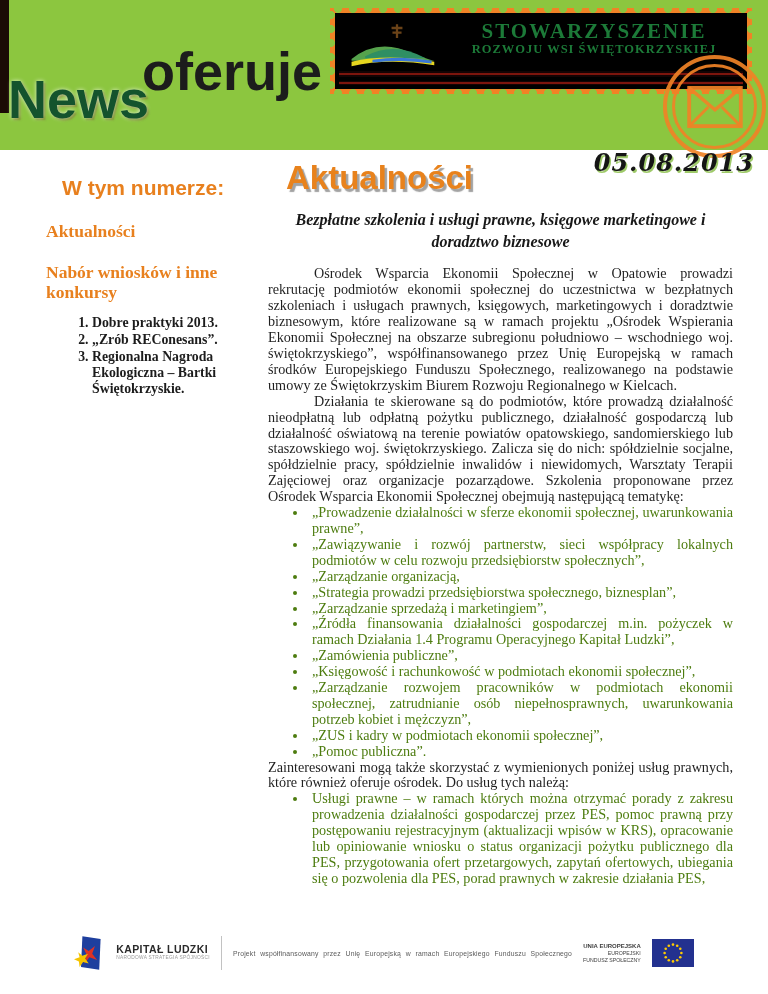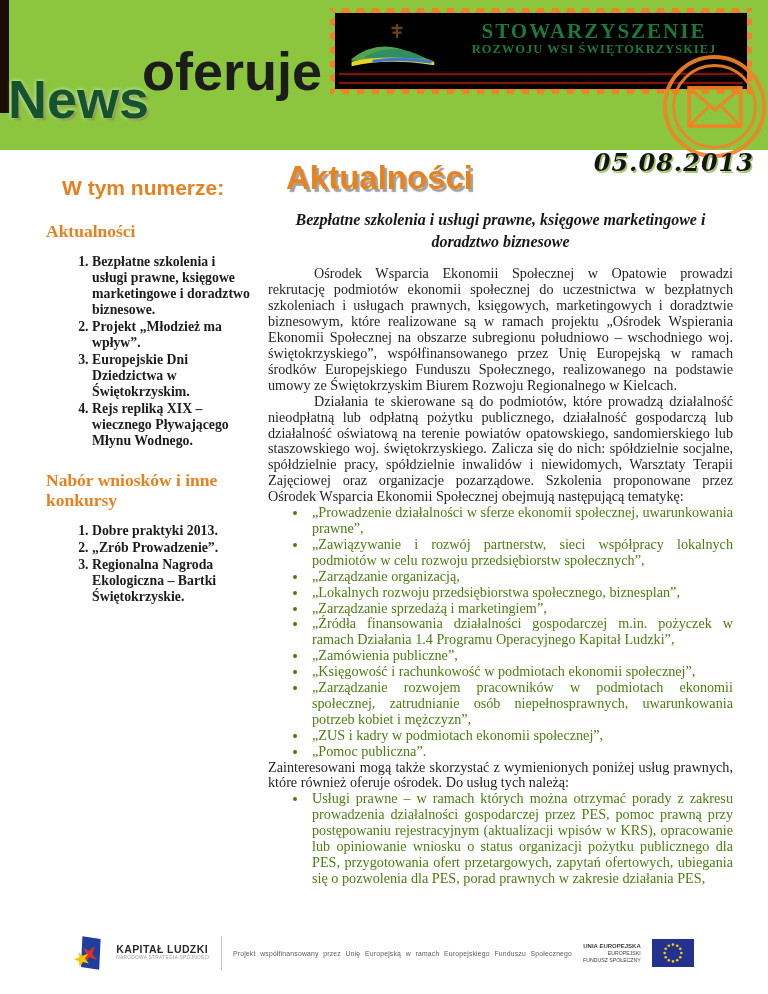--- a/index.html
+++ b/index.html
@@ -130,48 +130,41 @@
       </svg>
     </div>
   </header>
 
   <div class="date">05.08.2013</div>
 
   <aside class="sidebar">
     <h2 class="sidebar-title">W tym numerze:</h2>
 
     <h3 class="side-heading">Aktualności</h3>
-    <ol class="side-list">
-
-    <li class="side-item">Bezpłatne szkolenia i usługi prawne, księgowe marketingowe i doradztwo biznesowe.</li>
-        <li class="side-item">Projekt „Młodzież ma wpływ”.</li>
-        <li class="side-item">Europejskie Dni Dziedzictwa w Świętokrzyskim.</li>
-        <li class="side-item">Rejs repliką XIX – wiecznego Pływającego Młynu Wodnego.</li>
-      </ol>
 
     <h3 class="side-heading">Nabór wniosków i inne konkursy</h3>
     <ol class="side-list">
 
     <li class="side-item">Dobre praktyki 2013.</li>
-        <li class="side-item">„Zrób Prowadzenie”.</li>
+        <li class="side-item">„Zrób REConesans”.</li>
         <li class="side-item">Regionalna Nagroda Ekologiczna – Bartki Świętokrzyskie.</li>
       </ol>
   </aside>
 
   <main class="content">
     <h1 class="main-heading">Aktualności</h1>
     <h2 class="article-title">Bezpłatne szkolenia i usługi prawne, księgowe marketingowe i doradztwo biznesowe</h2>
     <p class="indent first">Ośrodek Wsparcia Ekonomii Społecznej w Opatowie prowadzi rekrutację podmiotów ekonomii społecznej do uczestnictwa w bezpłatnych szkoleniach i usługach prawnych, księgowych, marketingowych i doradztwie biznesowym, które realizowane są w ramach projektu „Ośrodek Wspierania Ekonomii Społecznej na obszarze subregionu południowo – wschodniego woj. świętokrzyskiego”, współfinansowanego przez Unię Europejską w ramach środków Europejskiego Funduszu Społecznego, realizowanego na podstawie umowy ze Świętokrzyskim Biurem Rozwoju Regionalnego w Kielcach.</p>
     <p class="indent">Działania te skierowane są do podmiotów, które prowadzą działalność nieodpłatną lub odpłatną pożytku publicznego, działalność gospodarczą lub działalność oświatową na terenie powiatów opatowskiego, sandomierskiego lub staszowskiego woj. świętokrzyskiego. Zalicza się do nich: spółdzielnie socjalne, spółdzielnie pracy, spółdzielnie inwalidów i niewidomych, Warsztaty Terapii Zajęciowej oraz organizacje pozarządowe. Szkolenia proponowane przez Ośrodek Wsparcia Ekonomii Społecznej obejmują następującą tematykę:</p>
     <ul class="bullet-list">
 
     <li class="bullet-item">„Prowadzenie działalności w sferze ekonomii społecznej, uwarunkowania prawne”,</li>
         <li class="bullet-item">„Zawiązywanie i rozwój partnerstw, sieci współpracy lokalnych podmiotów w celu rozwoju przedsiębiorstw społecznych”,</li>
         <li class="bullet-item">„Zarządzanie organizacją,</li>
-        <li class="bullet-item">„Lokalnych rozwoju przedsiębiorstwa społecznego, biznesplan”,</li>
+        <li class="bullet-item">„Strategia prowadzi przedsiębiorstwa społecznego, biznesplan”,</li>
         <li class="bullet-item">„Zarządzanie sprzedażą i marketingiem”,</li>
         <li class="bullet-item">„Źródła finansowania działalności gospodarczej m.in. pożyczek w ramach Działania 1.4 Programu Operacyjnego Kapitał Ludzki”,</li>
         <li class="bullet-item">„Zamówienia publiczne”,</li>
         <li class="bullet-item">„Księgowość i rachunkowość w podmiotach ekonomii społecznej”,</li>
         <li class="bullet-item">„Zarządzanie rozwojem pracowników w podmiotach ekonomii społecznej, zatrudnianie osób niepełnosprawnych, uwarunkowania potrzeb kobiet i mężczyzn”,</li>
         <li class="bullet-item">„ZUS i kadry w podmiotach ekonomii społecznej”,</li>
         <li class="bullet-item">„Pomoc publiczna”.</li>
       </ul>
     <p>Zainteresowani mogą także skorzystać z wymienionych poniżej usług prawnych, które również oferuje ośrodek. Do usług tych należą:</p>
     <ul class="bullet-list">

